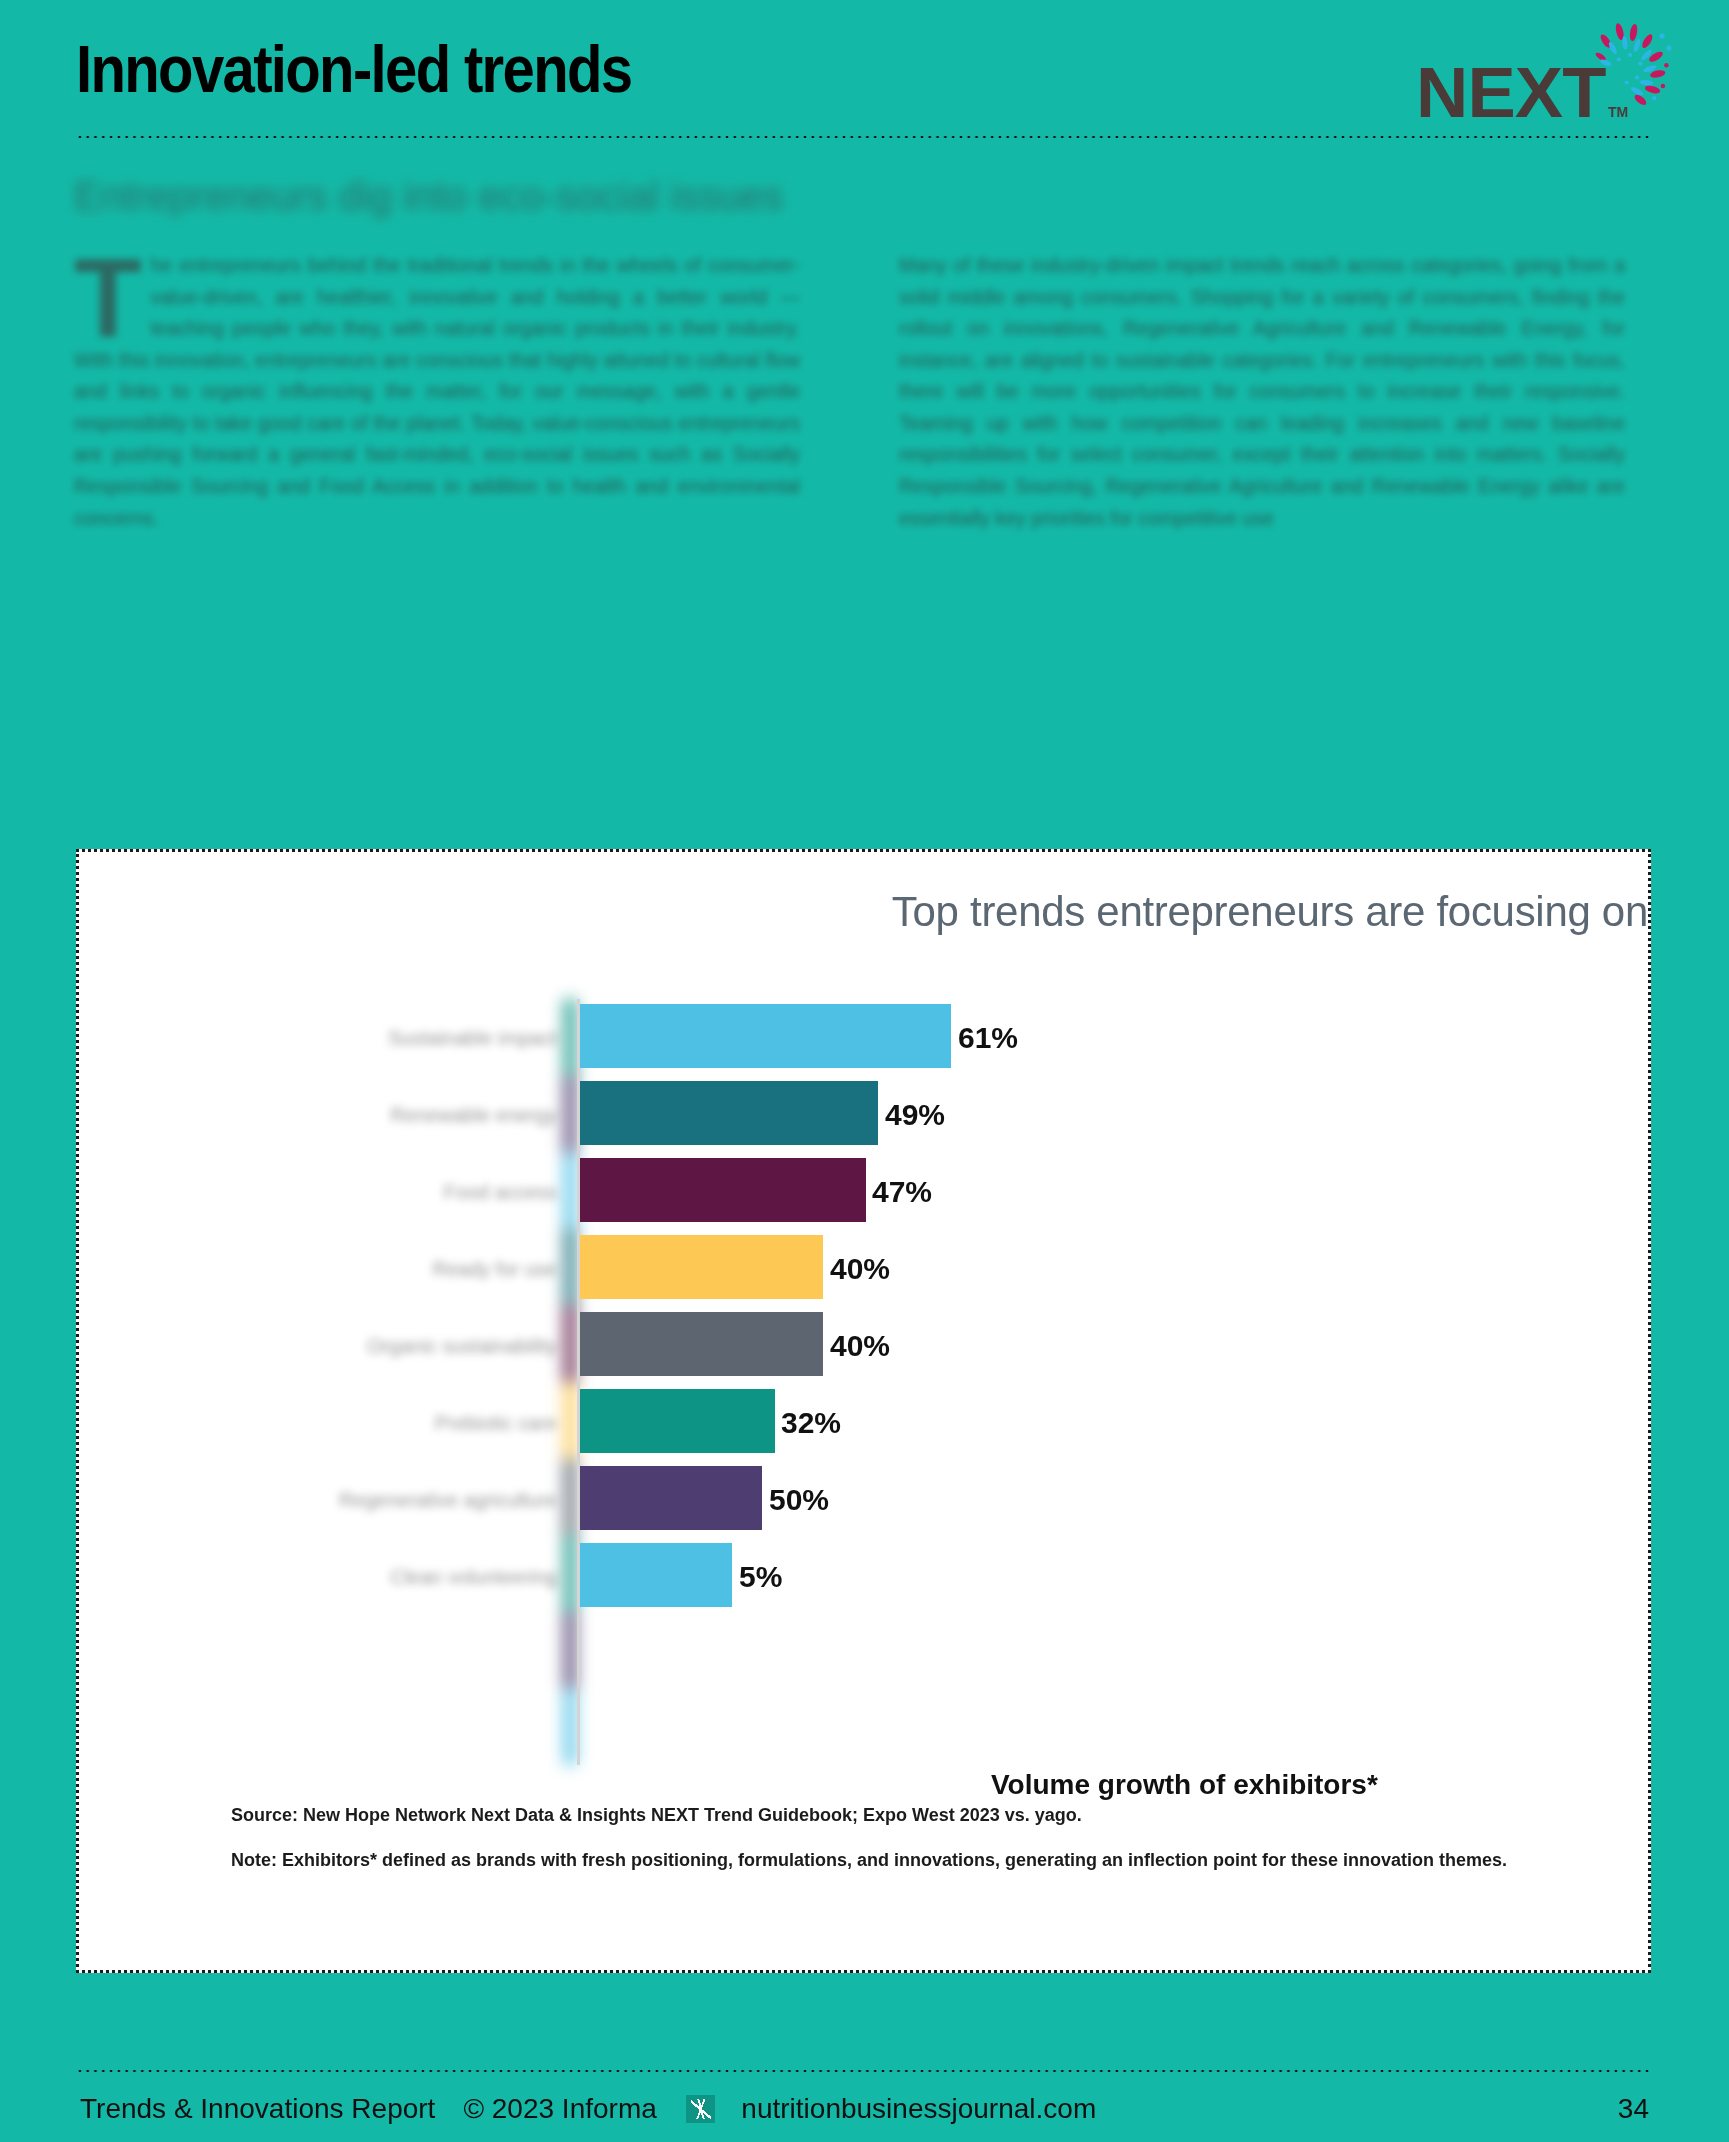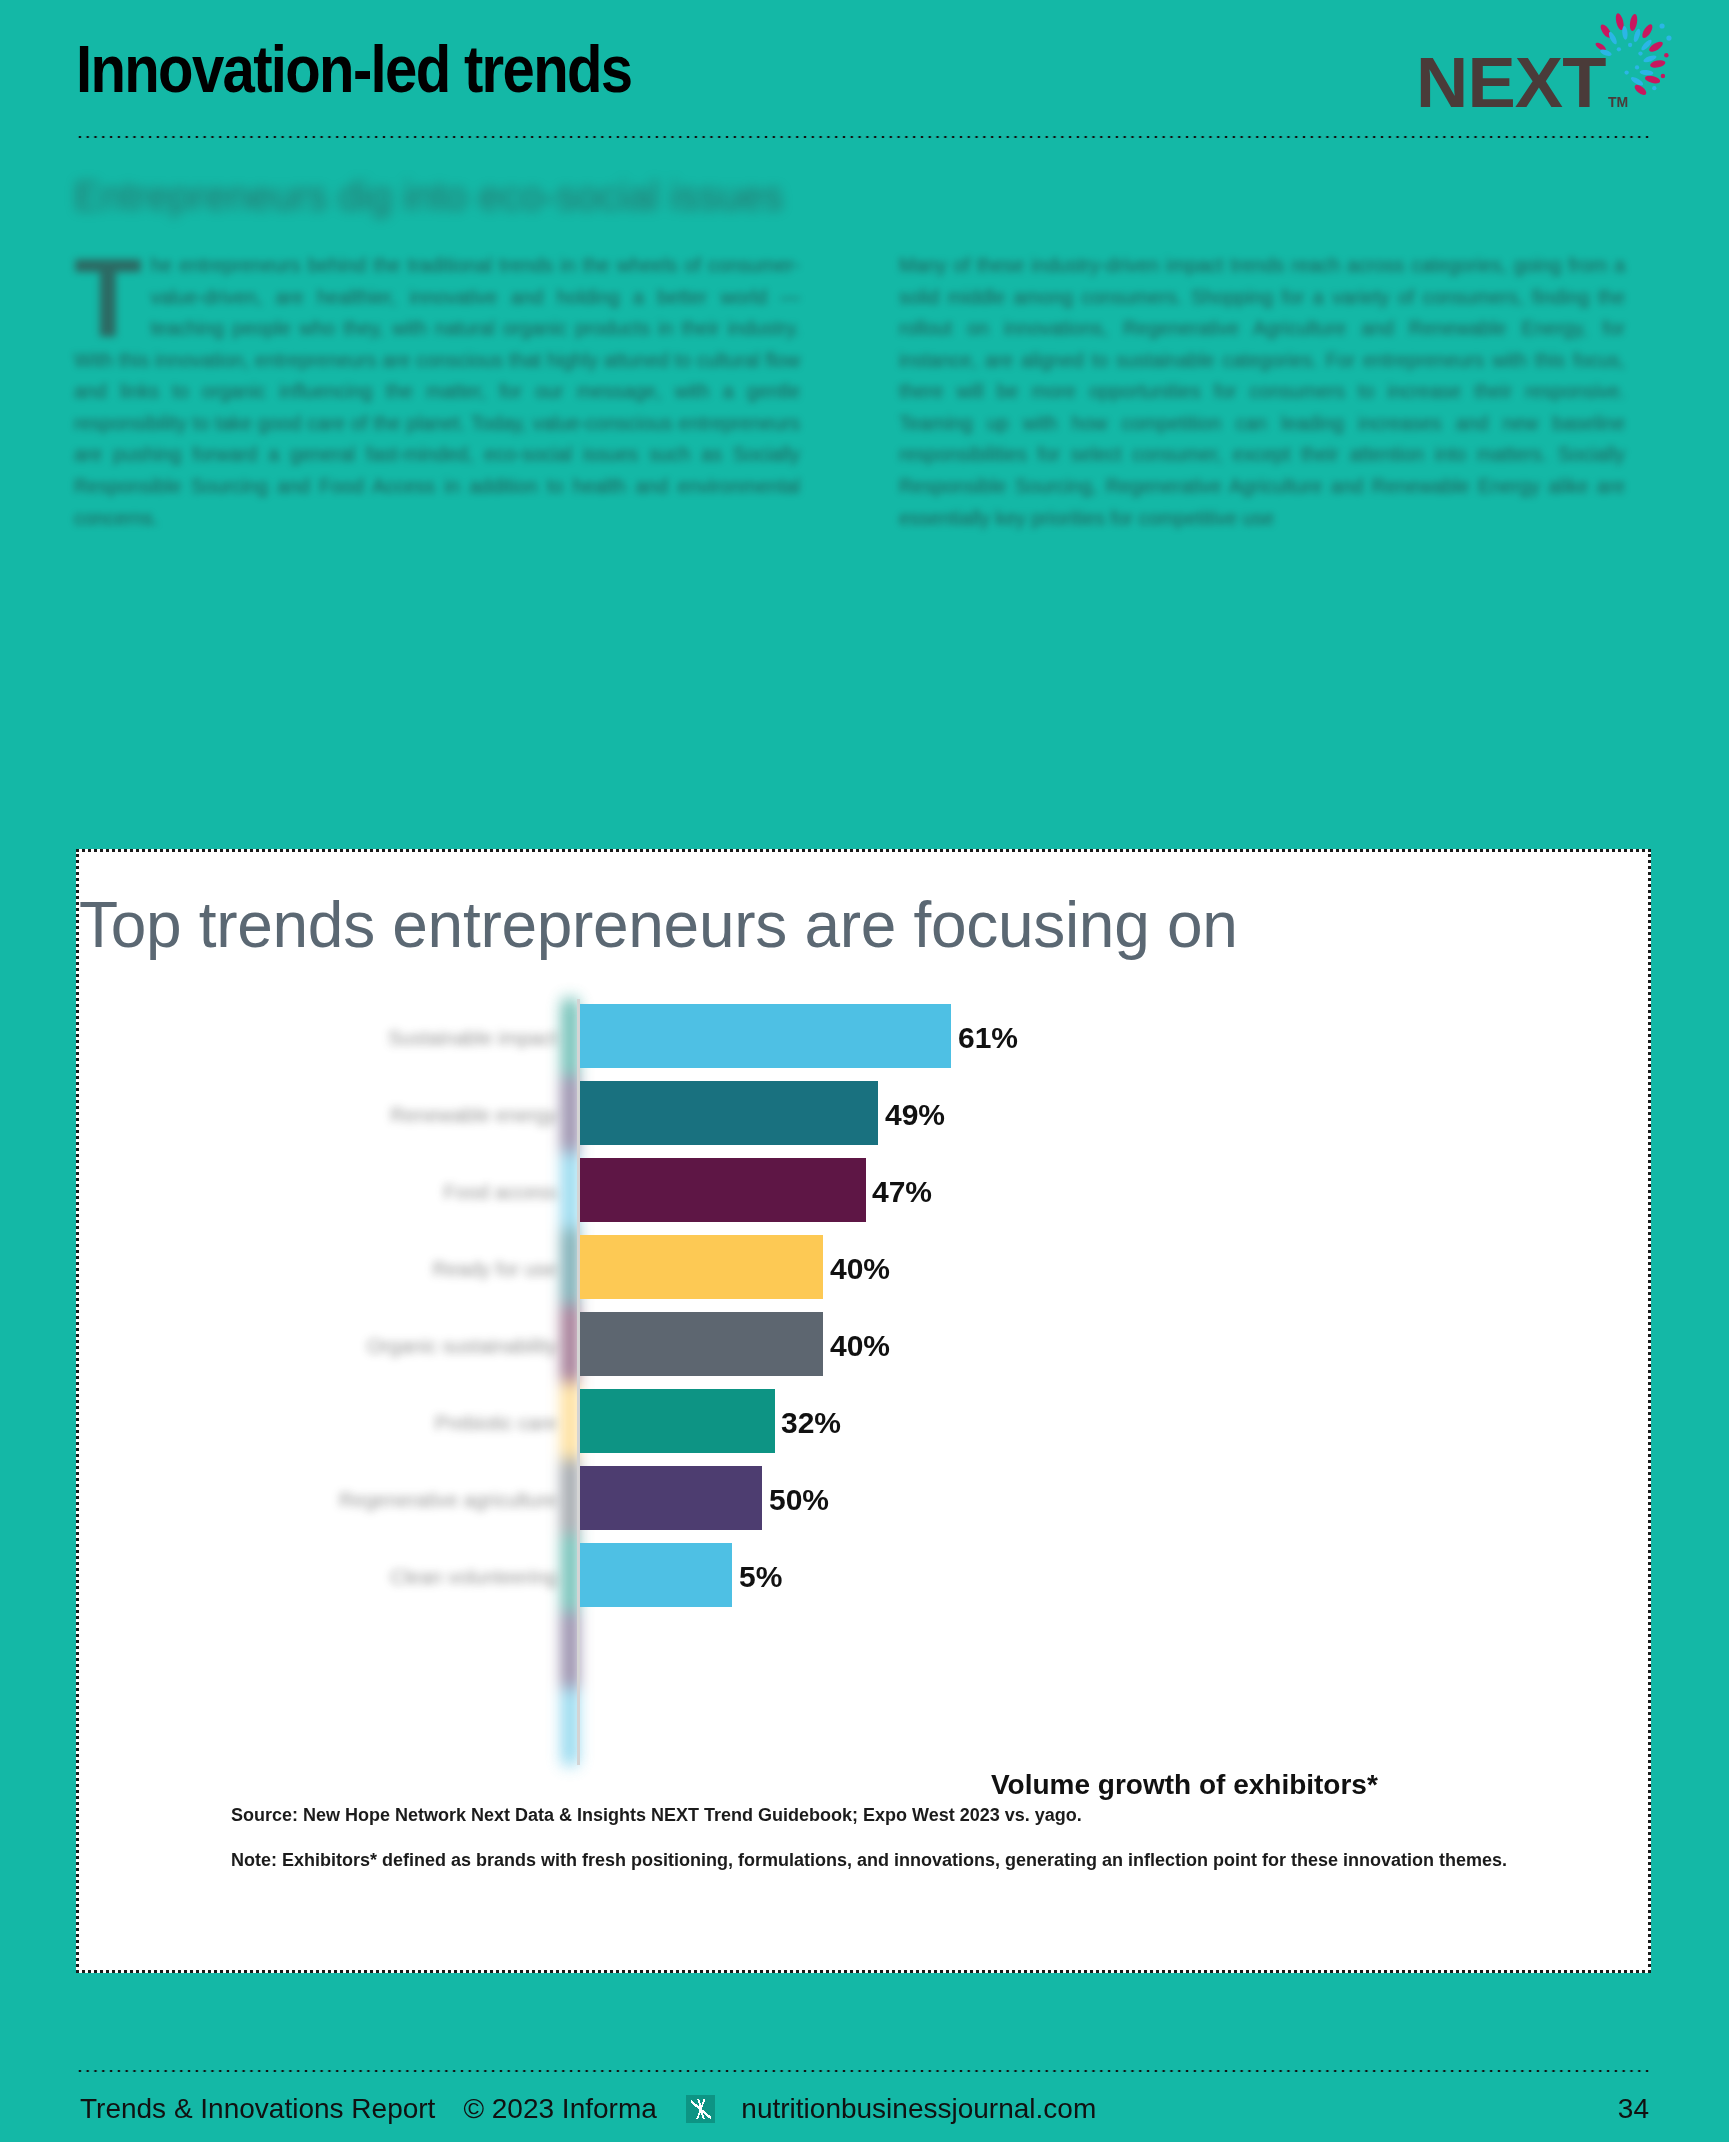--- a/index.html
+++ b/index.html
@@ -36,21 +36,21 @@
     line-height: 1;
     transform: scaleX(0.88);
     transform-origin: left center;
     white-space: nowrap;
   }
 
   
   .logo-wrap {
     position: absolute;
     right: 54px;
-    top: 12px;
+    top: 22px;
     width: 259px;
     height: 117px;
   }
   .logo-next {
     position: absolute;
     left: 0;
     top: 35px;
     font-size: 71px;
     font-weight: 700;
     letter-spacing: -0.9px;
@@ -124,22 +124,22 @@
     top: 849px;
     width: 1575px;
     height: 1124px;
     border: 3.5px dotted #1a1a1a;
     background: #ffffff;
   }
   .chart-title {
     position: absolute;
     left: 0; right: 0;
     top: 36px;
-    text-align: left;
-    font-size: 64px;
+    text-align: right;
+    font-size: 42px;
     color: #5b6873;
     font-weight: 400;
     letter-spacing: -0.3px;
   }
 
   .plot {
     position: absolute;
     left: 0;
     top: 147px;
     width: 1575px;

